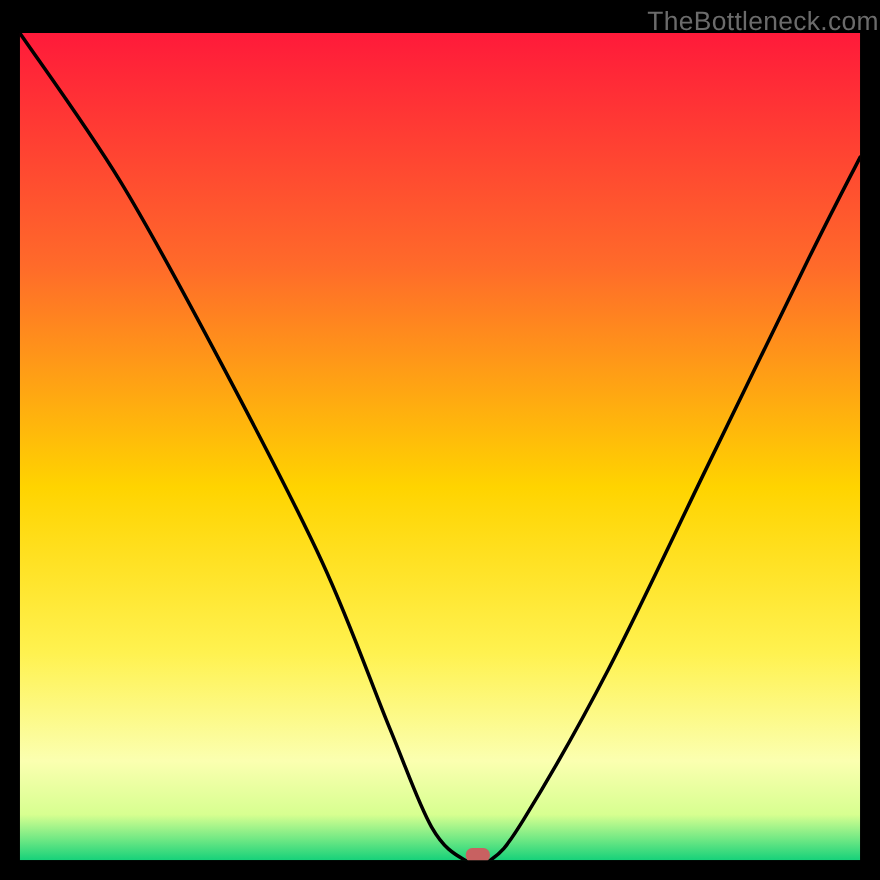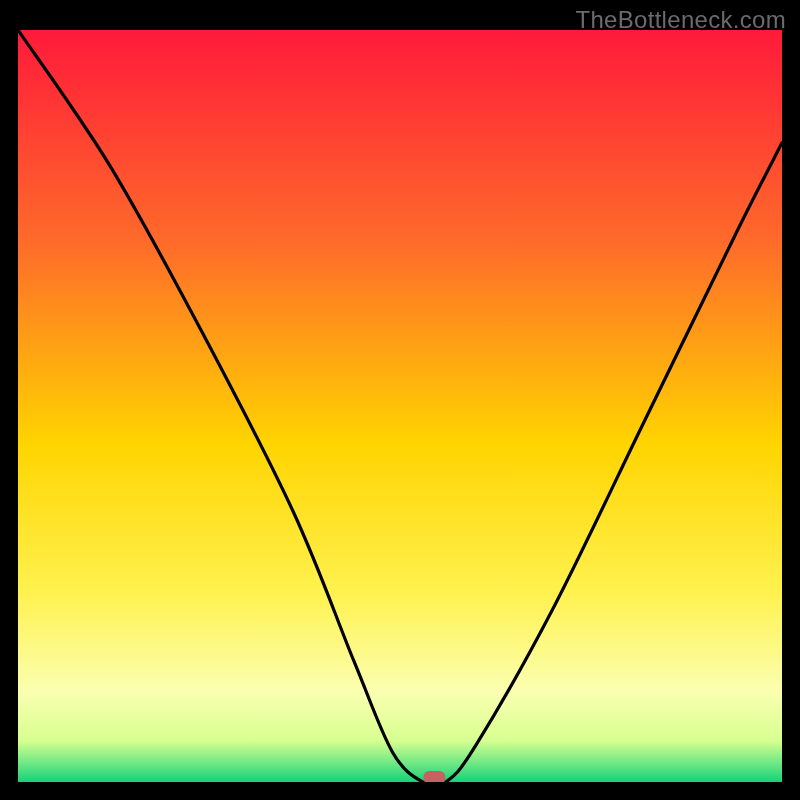--- a/index.html
+++ b/index.html
@@ -15,21 +15,21 @@
     position: absolute;
     left: 18px;
     top: 30px;
     width: 764px;
     height: 752px;
     background: #000;
   }
   .watermark {
     position: absolute;
     top: 6px;
-    right: 14px;
+    right: 1px;
     color: #6b6b6b;
     font-size: 24px;
     letter-spacing: 0.3px;
     font-weight: 500;
   }
   svg { display: block; }
 </style>
 </head>
 <body>
 

